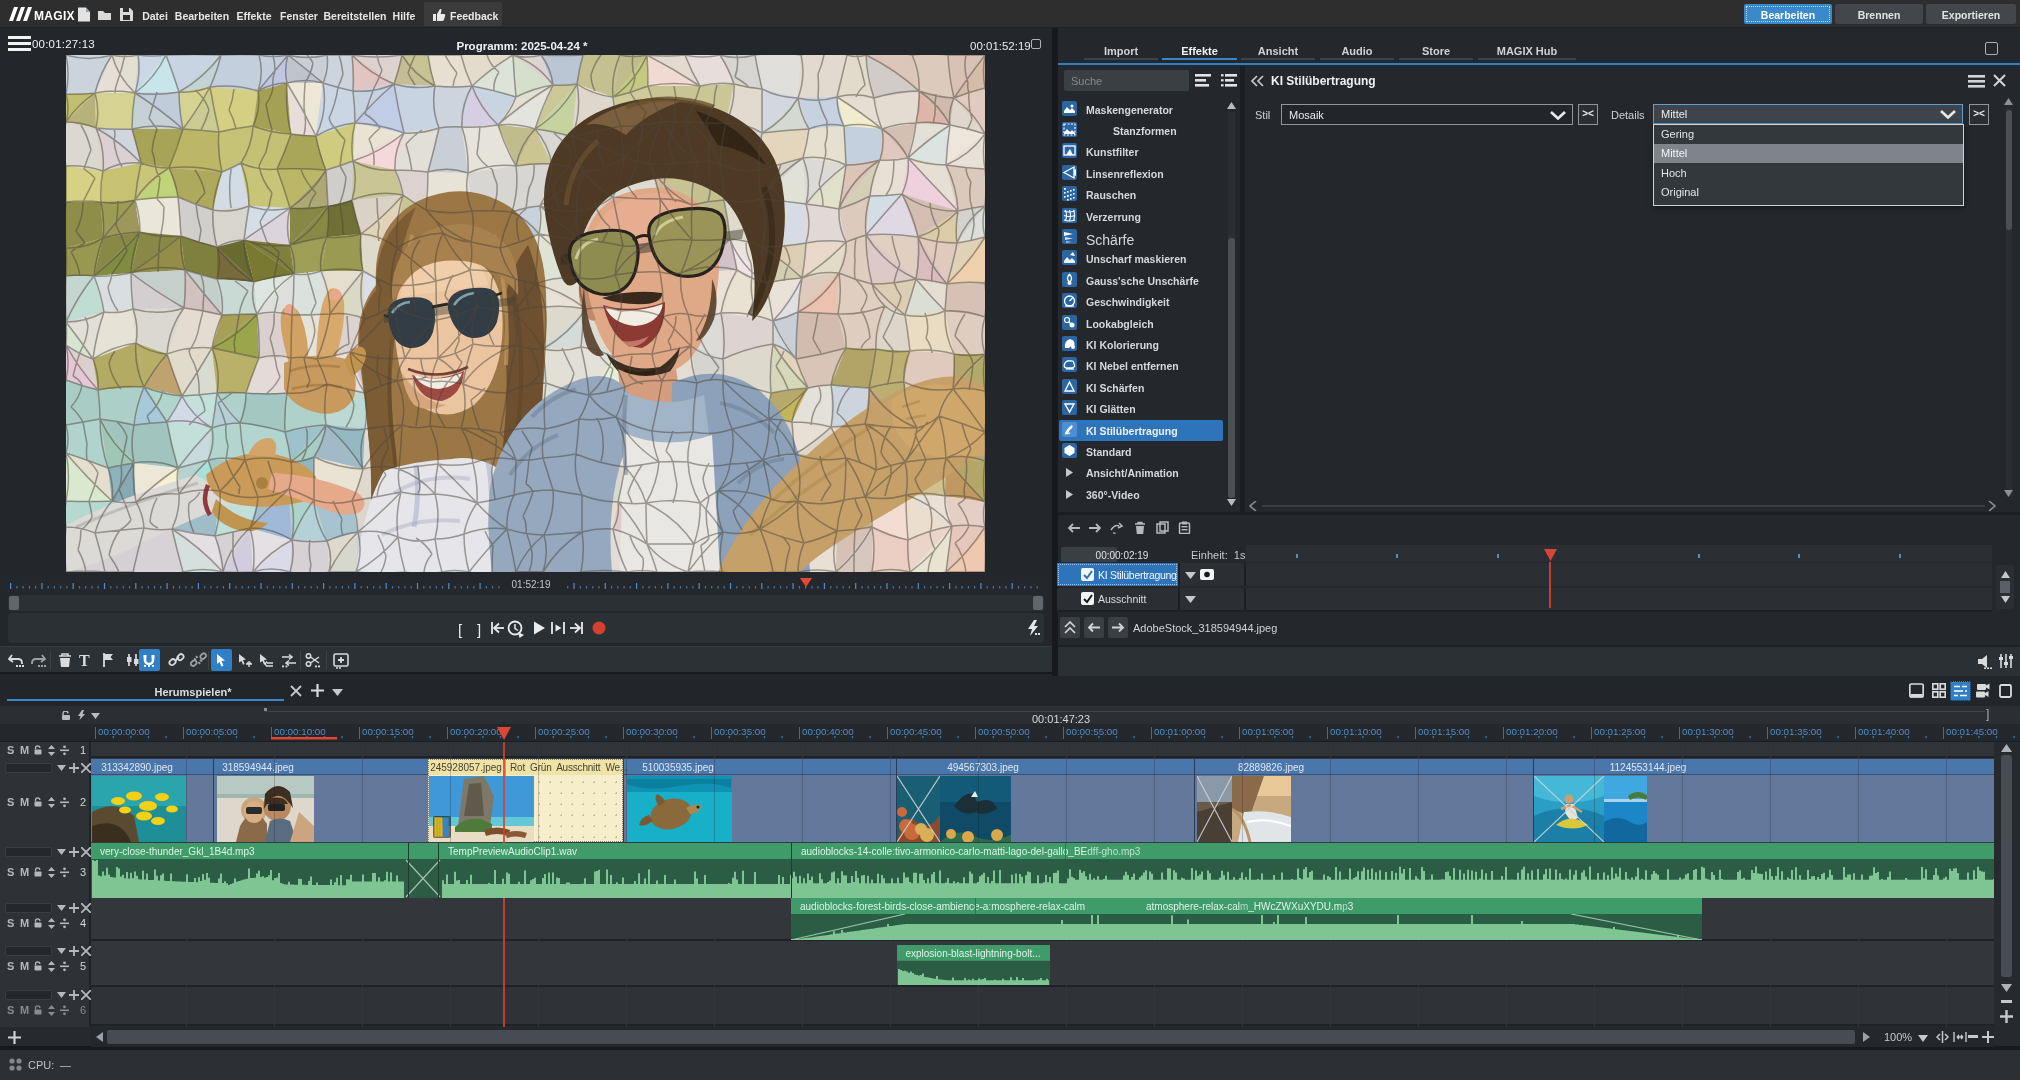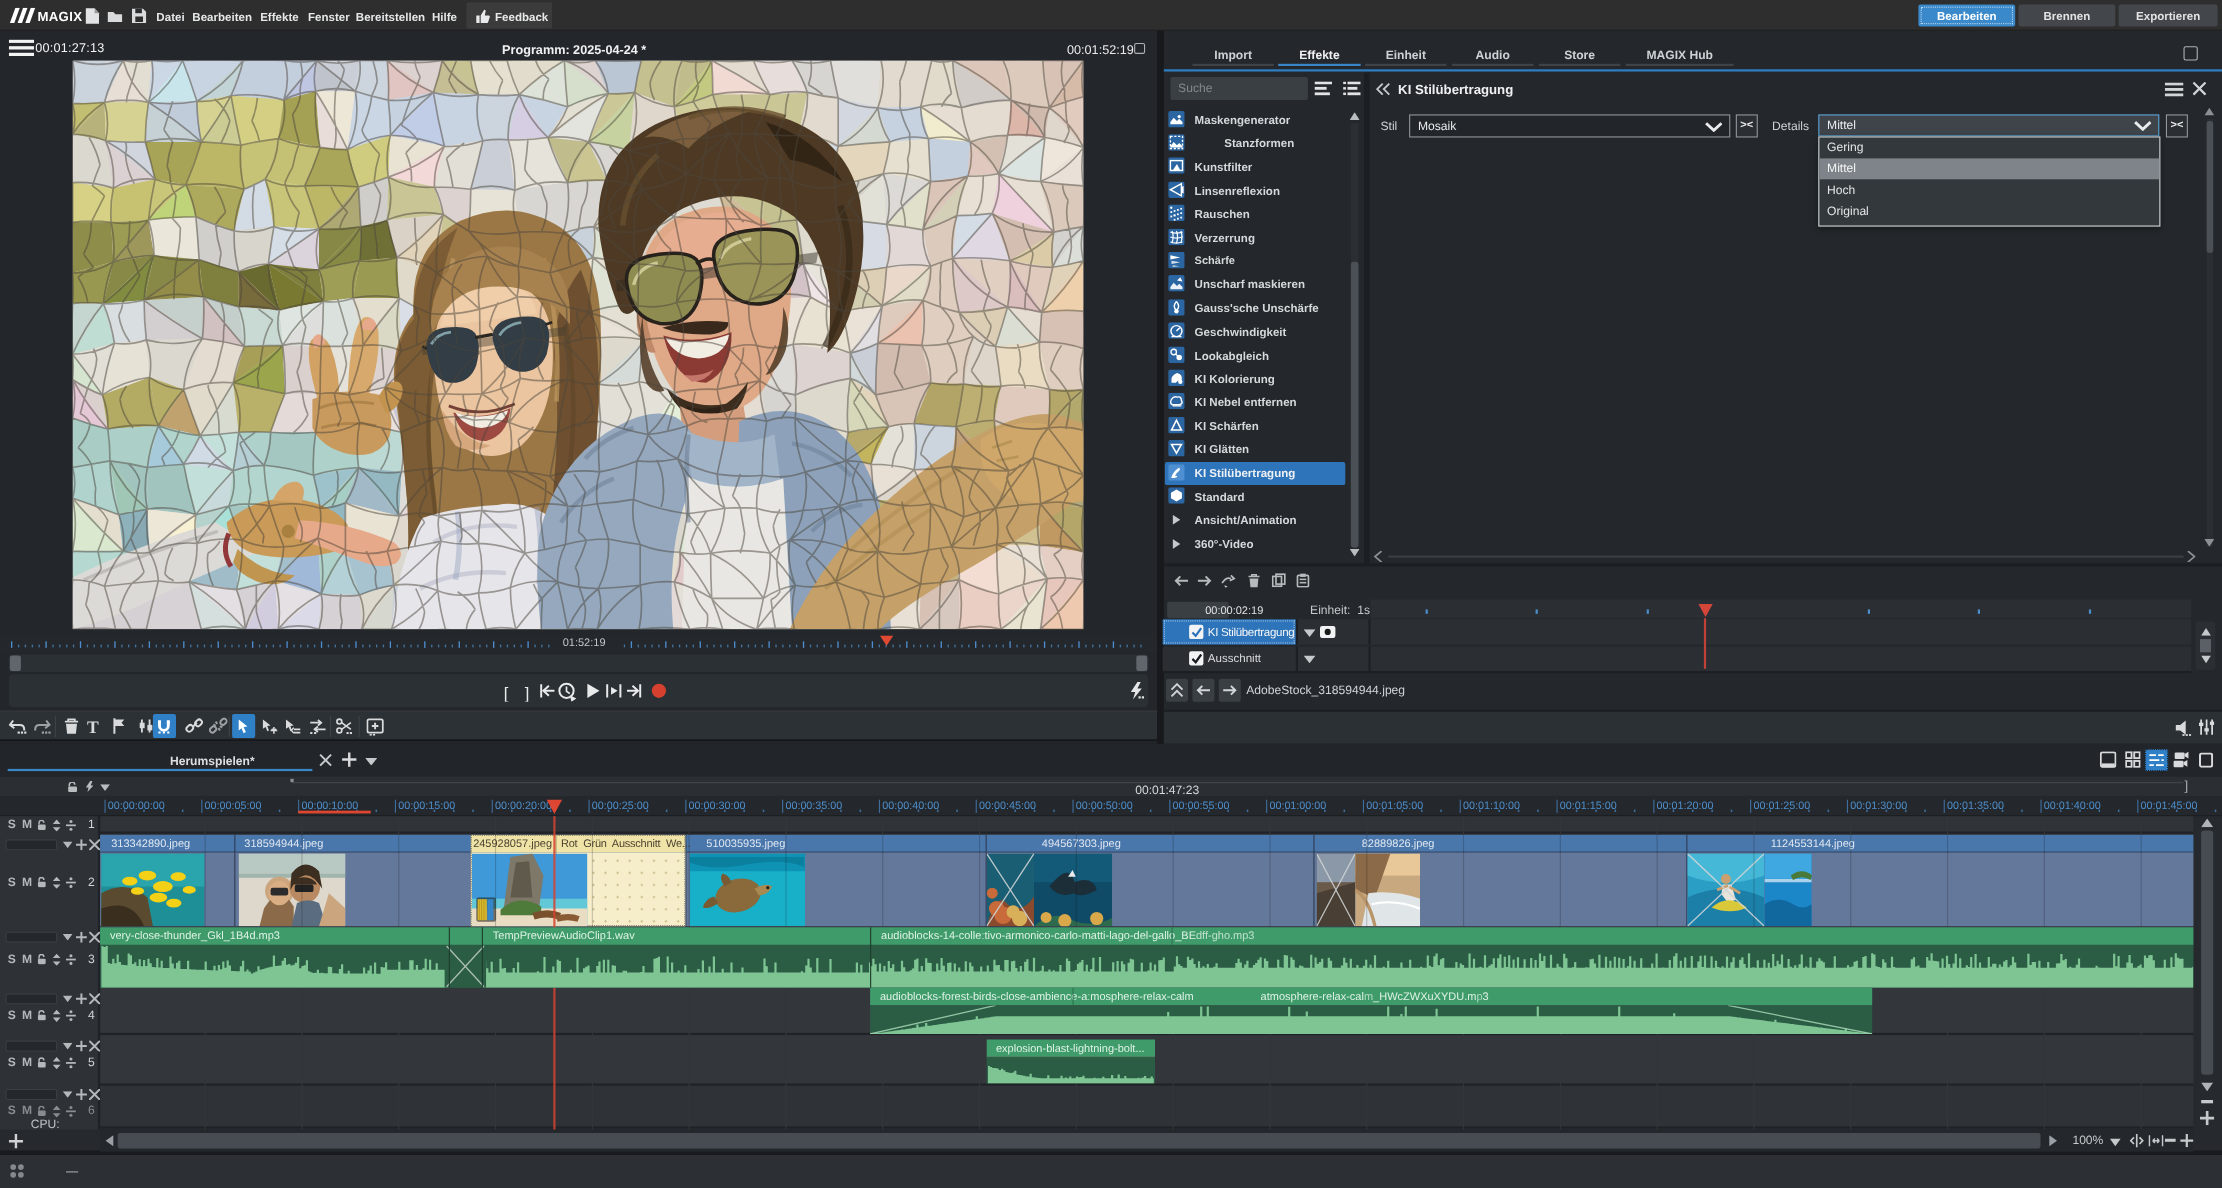--- a/index.html
+++ b/index.html
@@ -1578,29 +1578,29 @@
   </svg>
 <div class="abs" style="left:0px;top:1048px;width:2020px;height:32px;background:#2c3034;border-top:2px solid #17191c;"></div>
 <svg class="abs" style="left:8px;top:1057px;" width="15" height="15" viewBox="0 0 15 15">
     <g fill="#84898d">
       <circle cx="4" cy="4" r="2.6"></circle>
       <circle cx="11" cy="4" r="2.6"></circle>
       <circle cx="4" cy="11" r="2.6"></circle>
       <circle cx="11" cy="11" r="2.6"></circle>
     </g>
   </svg>
-<div class="txt" style="left:28px;top:1016px;font-size:11px;color:#c0c3c6;font-weight:400;">CPU:</div>
+<div class="txt" style="left:28px;top:1059px;font-size:11px;color:#c0c3c6;font-weight:400;">CPU:</div>
 <div class="txt" style="left:60px;top:1059px;font-size:11px;color:#c0c3c6;font-weight:400;">—</div>
 <div class="abs" style="left:1052px;top:28px;width:6px;height:648px;background:#17191c;"></div>
 <div class="abs" style="left:1058px;top:28px;width:962px;height:648px;background:#24282c;"></div>
 <div class="txt" style="left:1121.0px;top:45px;transform:translateX(-50%);font-size:11px;color:#cfd2d4;font-weight:700;">Import</div>
 <div class="abs" style="left:1084px;top:58px;width:74px;height:2px;background:#3f4347;"></div>
 <div class="txt" style="left:1199.5px;top:45px;transform:translateX(-50%);font-size:11px;color:#f0f1f2;font-weight:700;">Effekte</div>
 <div class="abs" style="left:1162px;top:58px;width:75px;height:2px;background:#3b86c6;"></div>
-<div class="txt" style="left:1278.0px;top:45px;transform:translateX(-50%);font-size:11px;color:#cfd2d4;font-weight:700;">Einheit</div>
+<div class="txt" style="left:1278.0px;top:45px;transform:translateX(-50%);font-size:11px;color:#cfd2d4;font-weight:700;">Ansicht</div>
 <div class="abs" style="left:1241px;top:58px;width:74px;height:2px;background:#3f4347;"></div>
 <div class="txt" style="left:1357.0px;top:45px;transform:translateX(-50%);font-size:11px;color:#cfd2d4;font-weight:700;">Audio</div>
 <div class="abs" style="left:1320px;top:58px;width:74px;height:2px;background:#3f4347;"></div>
 <div class="txt" style="left:1436.0px;top:45px;transform:translateX(-50%);font-size:11px;color:#cfd2d4;font-weight:700;">Store</div>
 <div class="abs" style="left:1399px;top:58px;width:74px;height:2px;background:#3f4347;"></div>
 <div class="txt" style="left:1527.0px;top:45px;transform:translateX(-50%);font-size:11px;color:#cfd2d4;font-weight:700;">MAGIX Hub</div>
 <div class="abs" style="left:1478px;top:58px;width:98px;height:2px;background:#3f4347;"></div>
 <div class="abs" style="left:1985px;top:42px;width:13px;height:13px;border:1.5px solid #aeb1b4;border-radius:2px;"></div>
 <div class="abs" style="left:1058px;top:63px;width:962px;height:2px;background:#2f7fc4;"></div>
 <div class="abs" style="left:1064px;top:70px;width:125px;height:21px;background:#3a3f44;border-radius:2px;"></div>
@@ -1673,21 +1673,21 @@
   </svg>
 <div class="txt" style="left:1086px;top:210.5px;font-size:10.5px;color:#d6d9db;font-weight:700;">Verzerrung</div>
 <svg class="abs" style="left:1062px;top:228.89999999999998px;" width="15" height="15" viewBox="0 0 15 15">
     <rect width="15" height="15" rx="2" fill="#2b66a2"></rect>
     <g fill="#fff">
       <path d="M2 3 l9 2 l-9 2 z"></path>
       <path d="M3 8 l8 1.5 l-8 1.5 z" opacity=".8"></path>
       <path d="M4 12 l6 1 l-6 1 z" opacity=".6"></path>
     </g>
   </svg>
-<div class="txt" style="left:1086px;top:231.89999999999998px;font-size:10px;color:#d6d9db;font-weight:700;">Schärfe</div>
+<div class="txt" style="left:1086px;top:231.89999999999998px;font-size:14px;color:#d6d9db;font-weight:400;">Schärfe</div>
 <svg class="abs" style="left:1062px;top:250.29999999999998px;" width="15" height="15" viewBox="0 0 15 15">
     <rect width="15" height="15" rx="2" fill="#2b66a2"></rect>
     <path d="M2 11 l3-4 l3 3 l2-2 l3 3 v2 h-11 z" fill="#fff" opacity=".9"></path>
     <path d="M8 5 l3-3 l2 4 z" fill="#fff"></path>
   </svg>
 <div class="txt" style="left:1086px;top:253.29999999999998px;font-size:10.5px;color:#d6d9db;font-weight:700;">Unscharf maskieren</div>
 <svg class="abs" style="left:1062px;top:271.7px;" width="15" height="15" viewBox="0 0 15 15">
     <rect width="15" height="15" rx="2" fill="#2b66a2"></rect>
     <path d="M7.5 2 q4 5 0 8 q-4 -3 0 -8" fill="none" stroke="#fff" stroke-width="1.3"></path>
     <circle cx="7.5" cy="11" r="2" fill="#fff"></circle>

